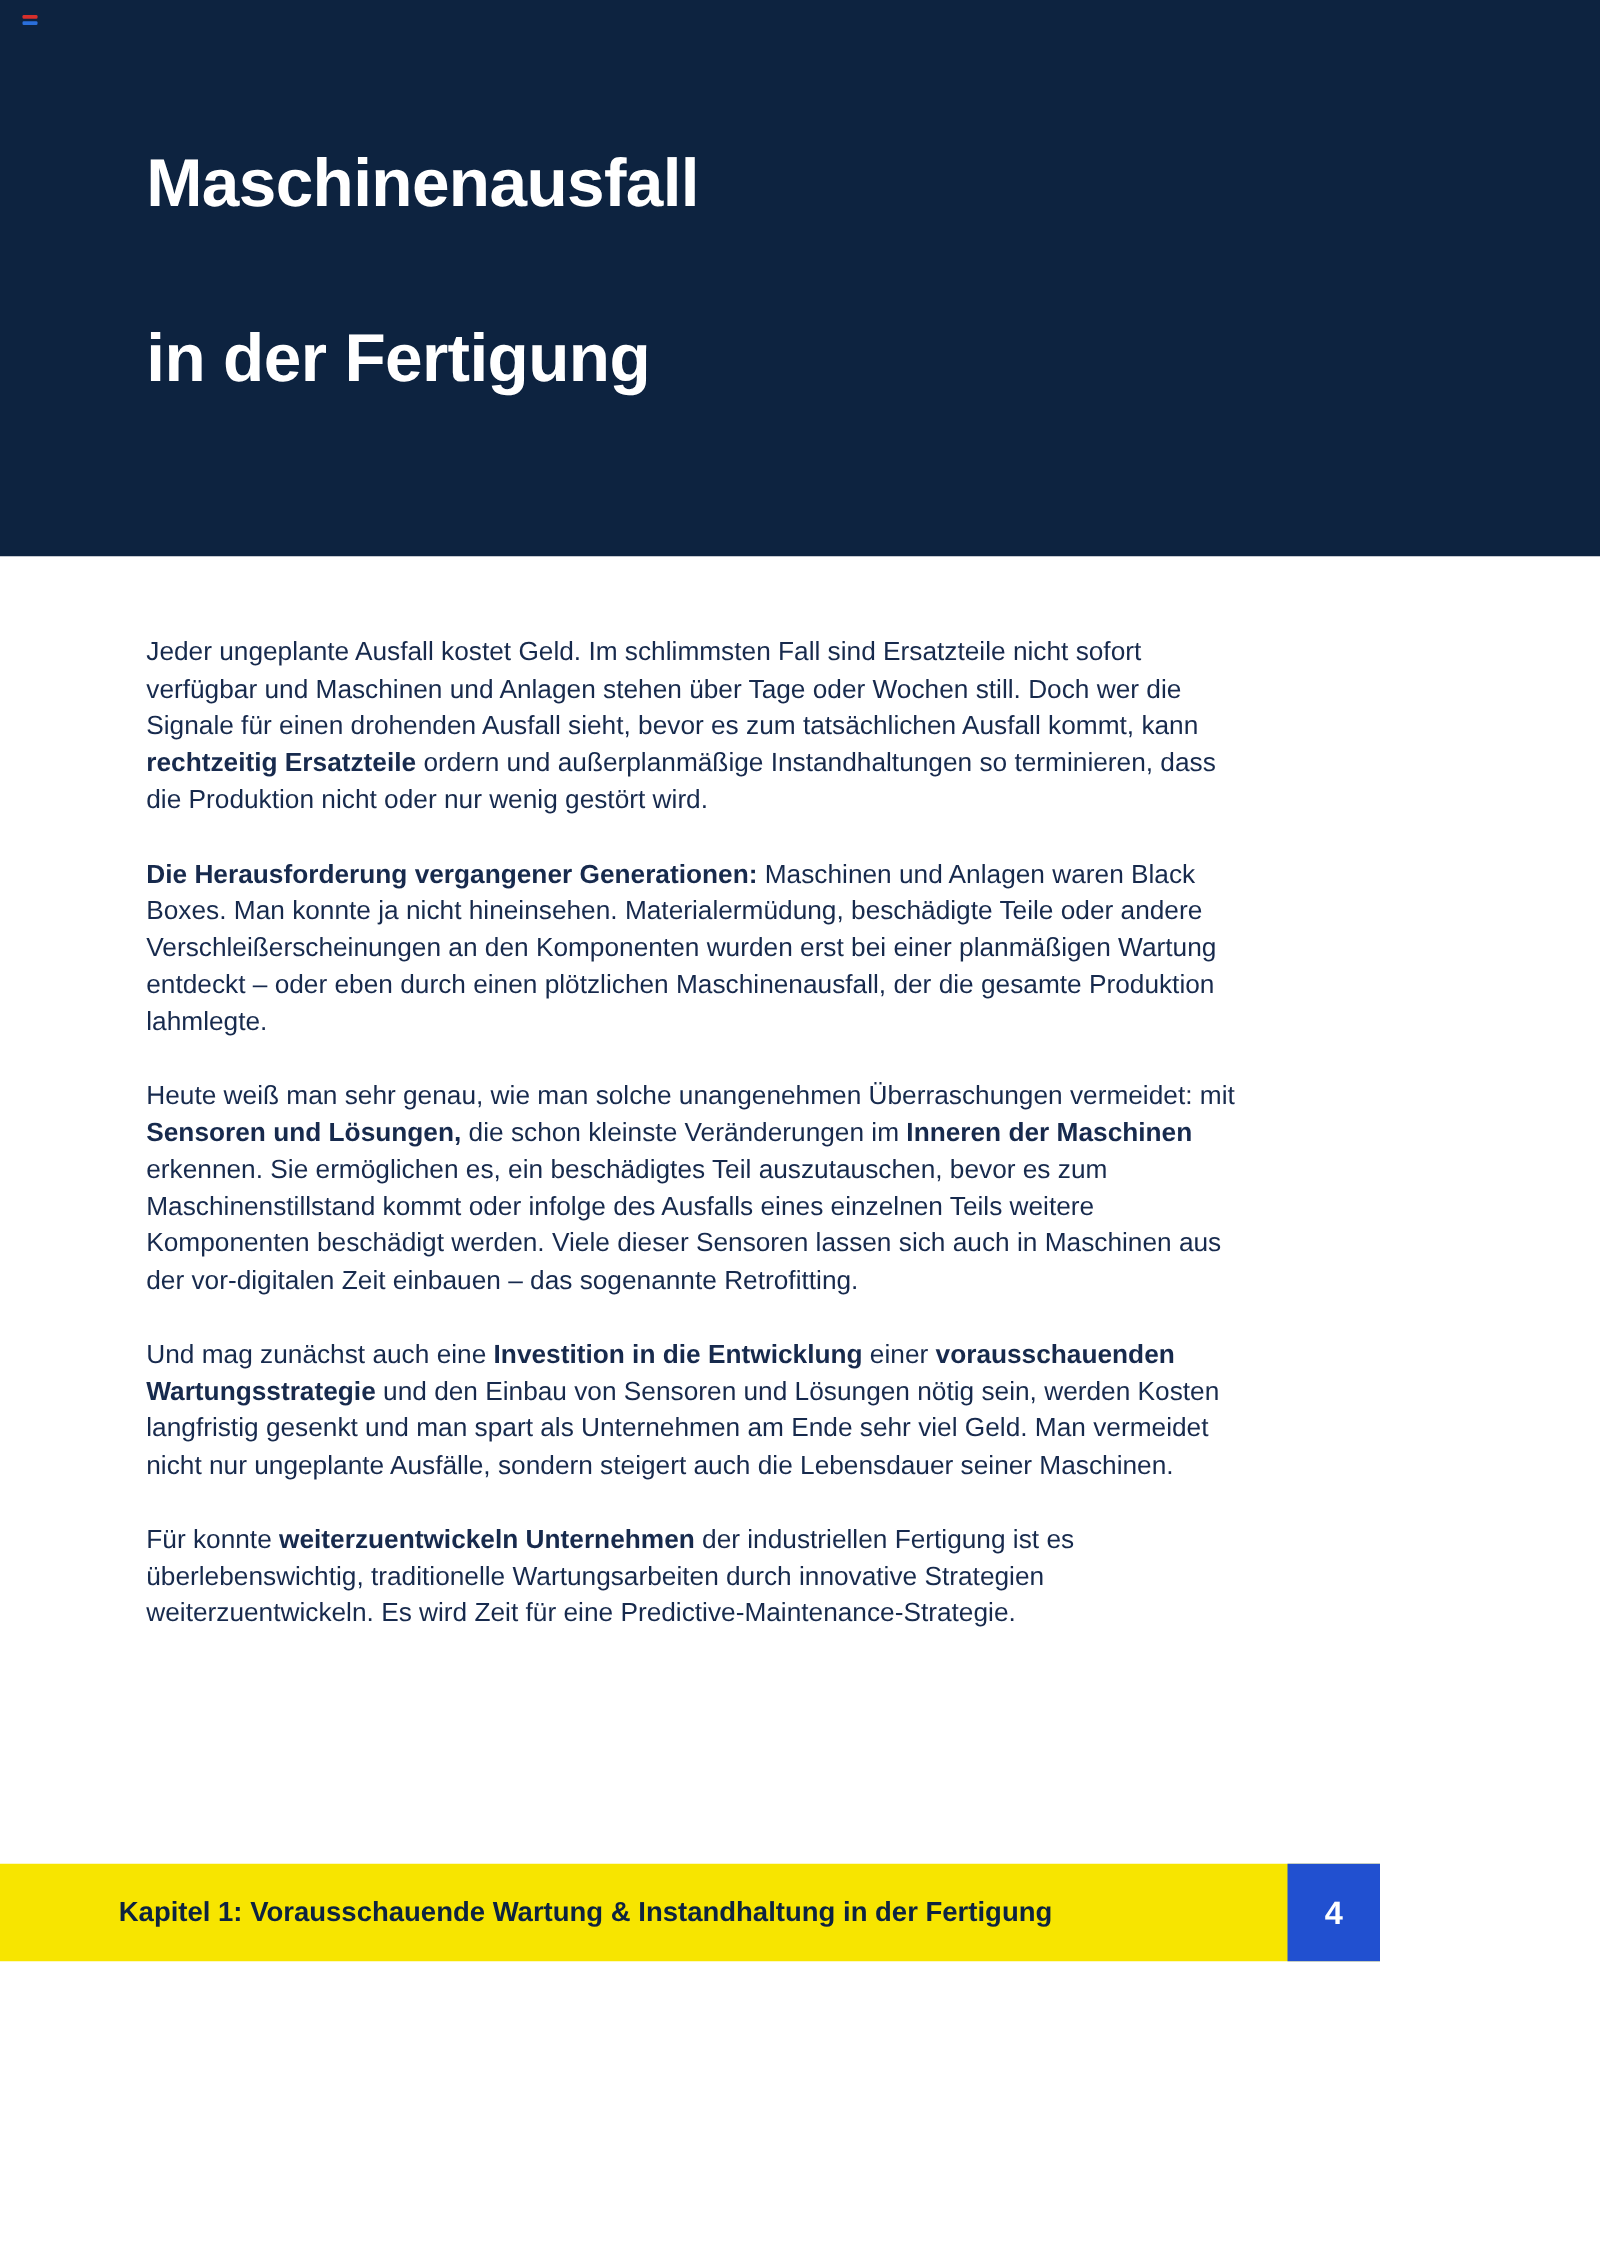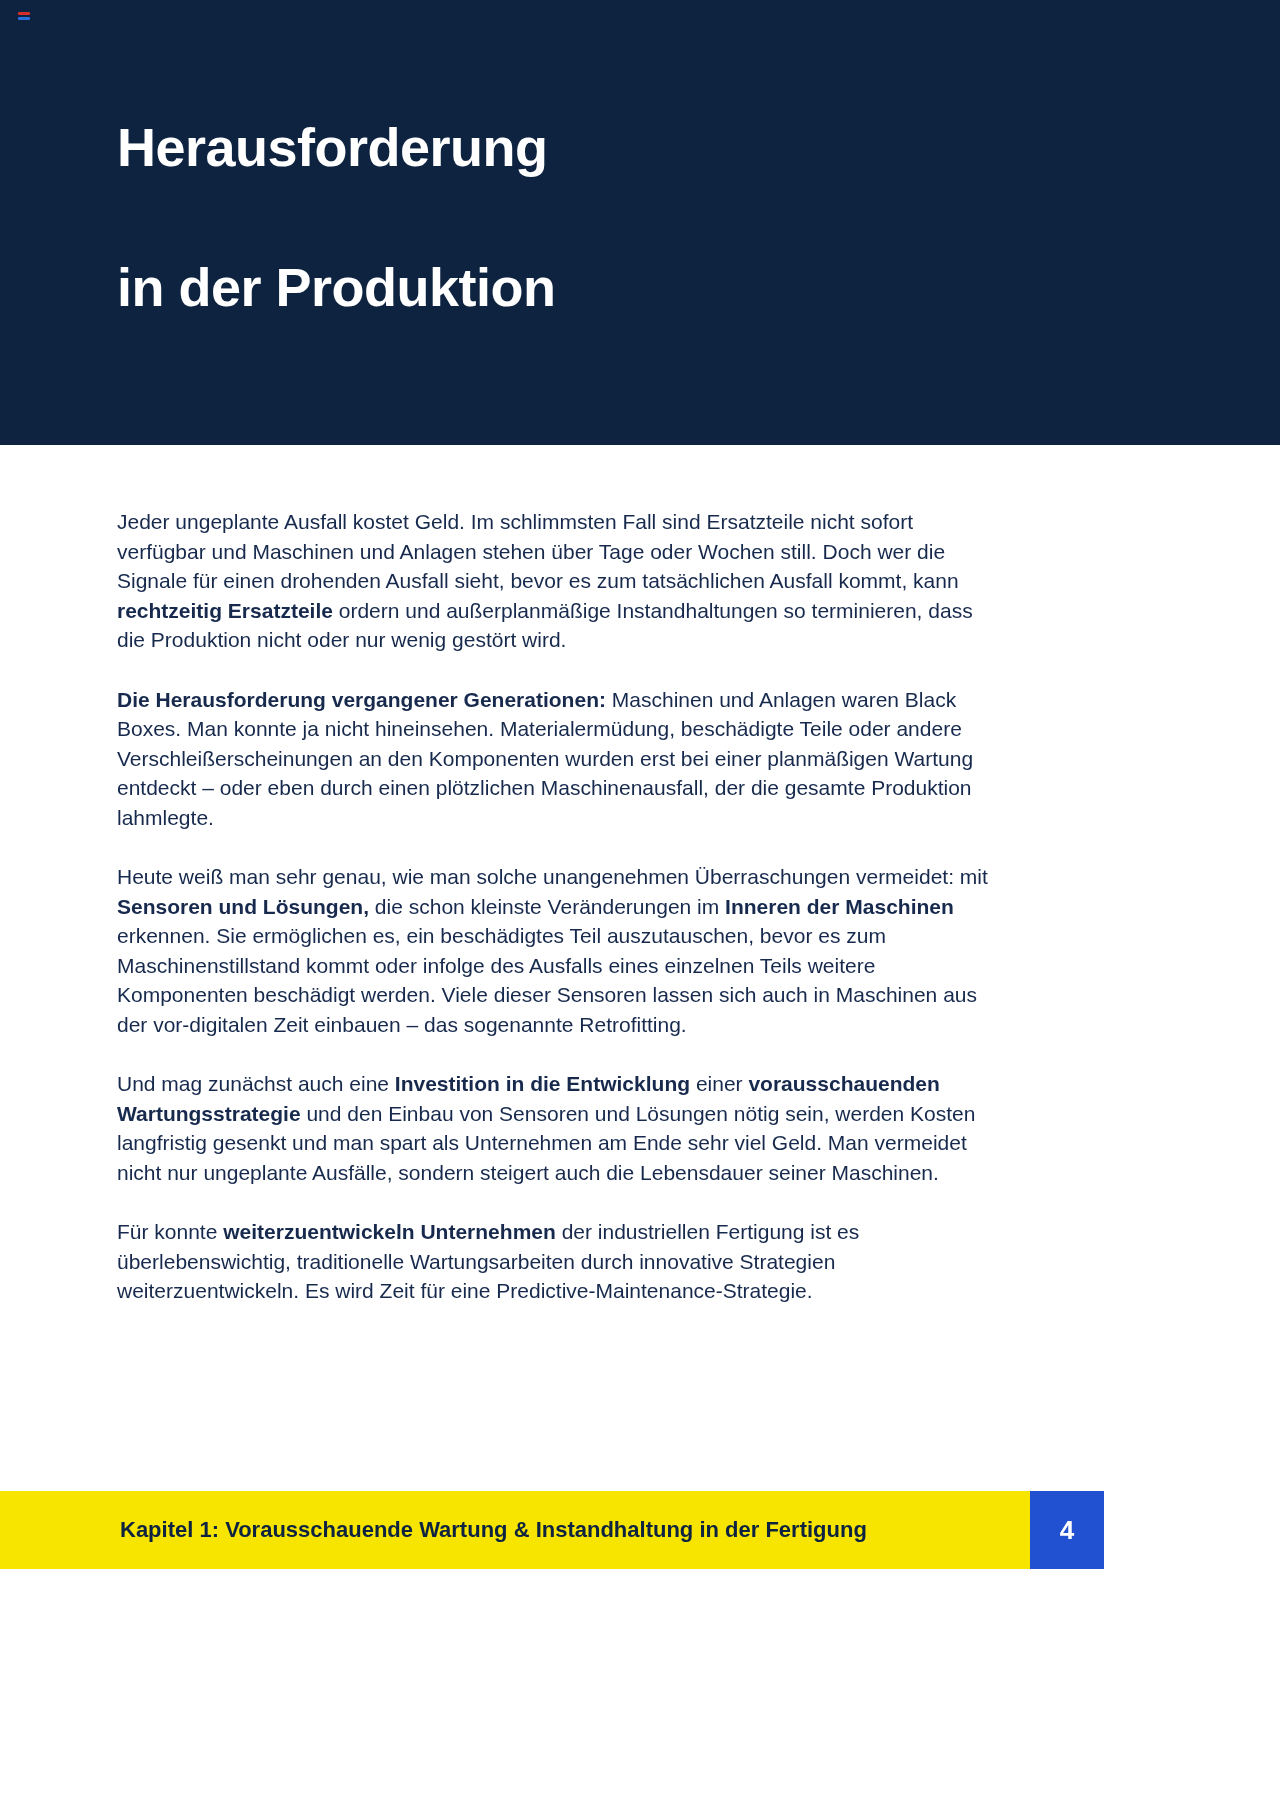--- a/index.html
+++ b/index.html
@@ -62,21 +62,21 @@
     position:absolute;
     left:0;
     top:1491px;
     width:1104px;
     height:78px;
     background:var(--yellow,#f7e500);
     display:flex;
     align-items:center;
   }
   .footer-label{
-    margin-left:120px;
+    margin-left:95px;
     font-size:22px;
     font-weight:700;
     color:var(--navy,#0d2340);
     white-space:nowrap;
   }
   .page-num{
     position:absolute;
     right:0;
     top:0;
     width:74px;
@@ -94,23 +94,23 @@
 <body>
 
 <div class="page">
 
   <header class="hero">
     <div class="logo">
       <span class="bar red"></span>
       <span class="bar blue"></span>
     </div>
     <h1 class="title">
-      <span>Herausforderung</span><br>
+      <span>Maschinenausfall</span><br>
       <br>
-      <span>in der Produktion</span>
+      <span>in der Fertigung</span>
     </h1>
   </header>
 
   <main class="body-content">
 
   <p><span>Jeder ungeplante Ausfall kostet Geld. Im schlimmsten Fall sind Ersatzteile nicht sofort verfügbar und Maschinen und Anlagen stehen über Tage oder Wochen still. Doch wer die Signale für einen drohenden Ausfall sieht, bevor es zum tatsächlichen Ausfall kommt, kann </span><strong>rechtzeitig Ersatzteile</strong><span> ordern und außerplanmäßige Instandhaltungen so terminieren, dass die Produktion nicht oder nur wenig gestört wird.</span></p>
       <p><strong>Die Herausforderung vergangener Generationen:</strong><span> Maschinen und Anlagen waren Black Boxes. Man konnte ja nicht hineinsehen. Materialermüdung, beschädigte Teile oder andere Verschleißerscheinungen an den Komponenten wurden erst bei einer planmäßigen Wartung entdeckt – oder eben durch einen plötzlichen Maschinenausfall, der die gesamte Produktion lahmlegte.</span></p>
       <p><span>Heute weiß man sehr genau, wie man solche unangenehmen Überraschungen vermeidet: mit </span><strong>Sensoren und Lösungen,</strong><span> die schon kleinste Veränderungen im </span><strong>Inneren der Maschinen</strong><span> erkennen. Sie ermöglichen es, ein beschädigtes Teil auszutauschen, bevor es zum Maschinenstillstand kommt oder infolge des Ausfalls eines einzelnen Teils weitere Komponenten beschädigt werden. Viele dieser Sensoren lassen sich auch in Maschinen aus der vor-digitalen Zeit einbauen – das sogenannte Retrofitting.</span></p>
       <p><span>Und mag zunächst auch eine </span><strong>Investition in die Entwicklung</strong><span> einer </span><strong>vorausschauenden Wartungsstrategie</strong><span> und den Einbau von Sensoren und Lösungen nötig sein, werden Kosten langfristig gesenkt und man spart als Unternehmen am Ende sehr viel Geld. Man vermeidet nicht nur ungeplante Ausfälle, sondern steigert auch die Lebensdauer seiner Maschinen.</span></p>
       <p><span>Für konnte </span><strong>weiterzuentwickeln Unternehmen</strong><span> der industriellen Fertigung ist es überlebenswichtig, traditionelle Wartungsarbeiten durch innovative Strategien weiterzuentwickeln. Es wird Zeit für eine Predictive-Maintenance-Strategie.</span></p>

